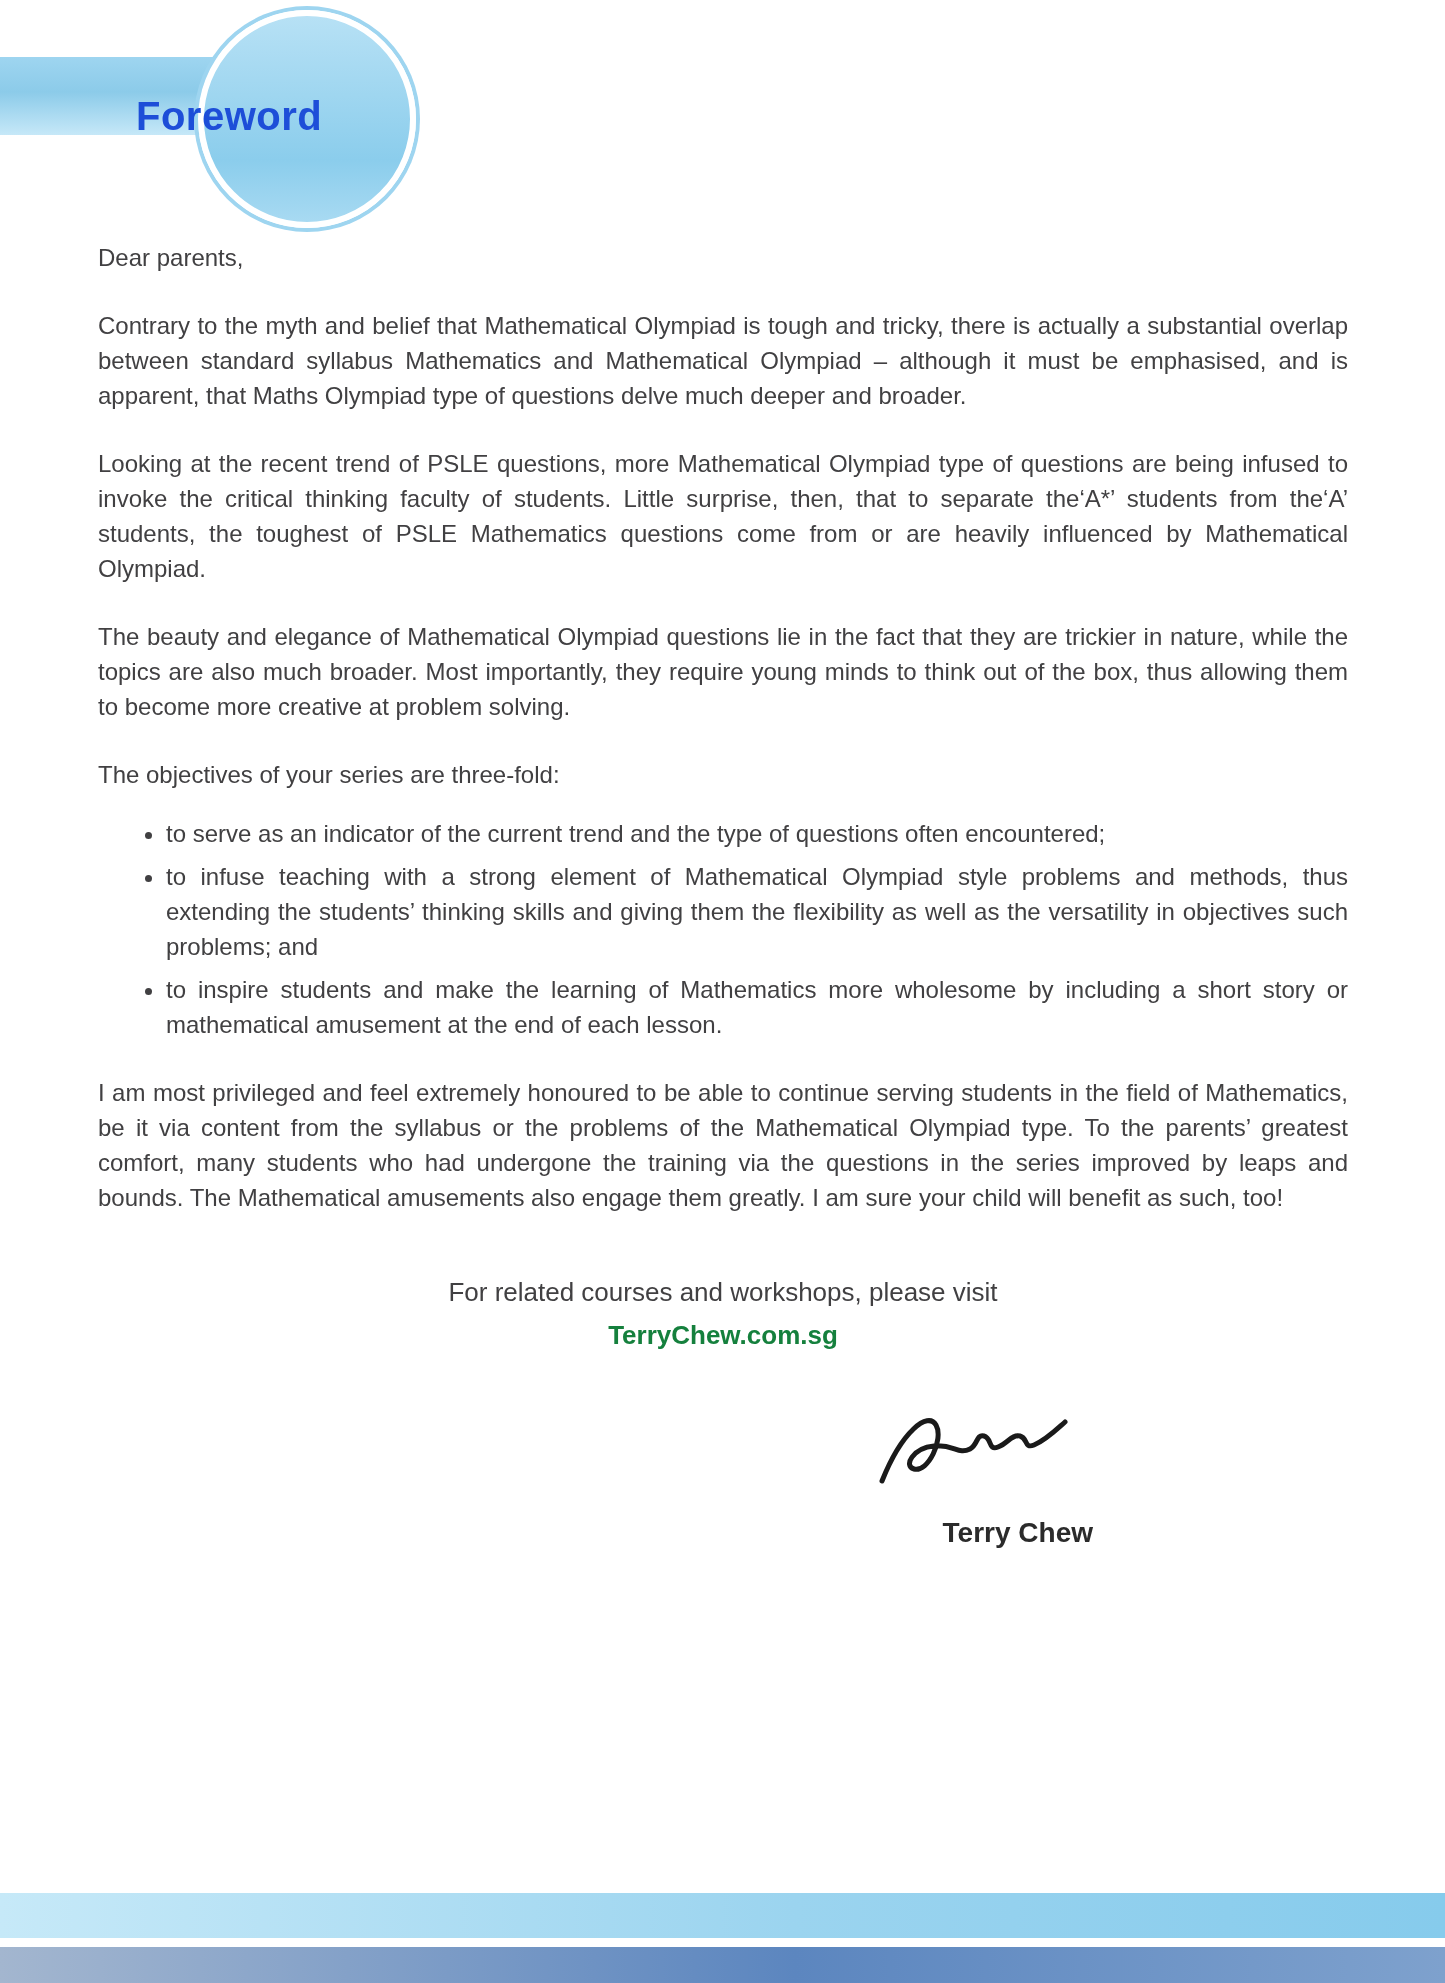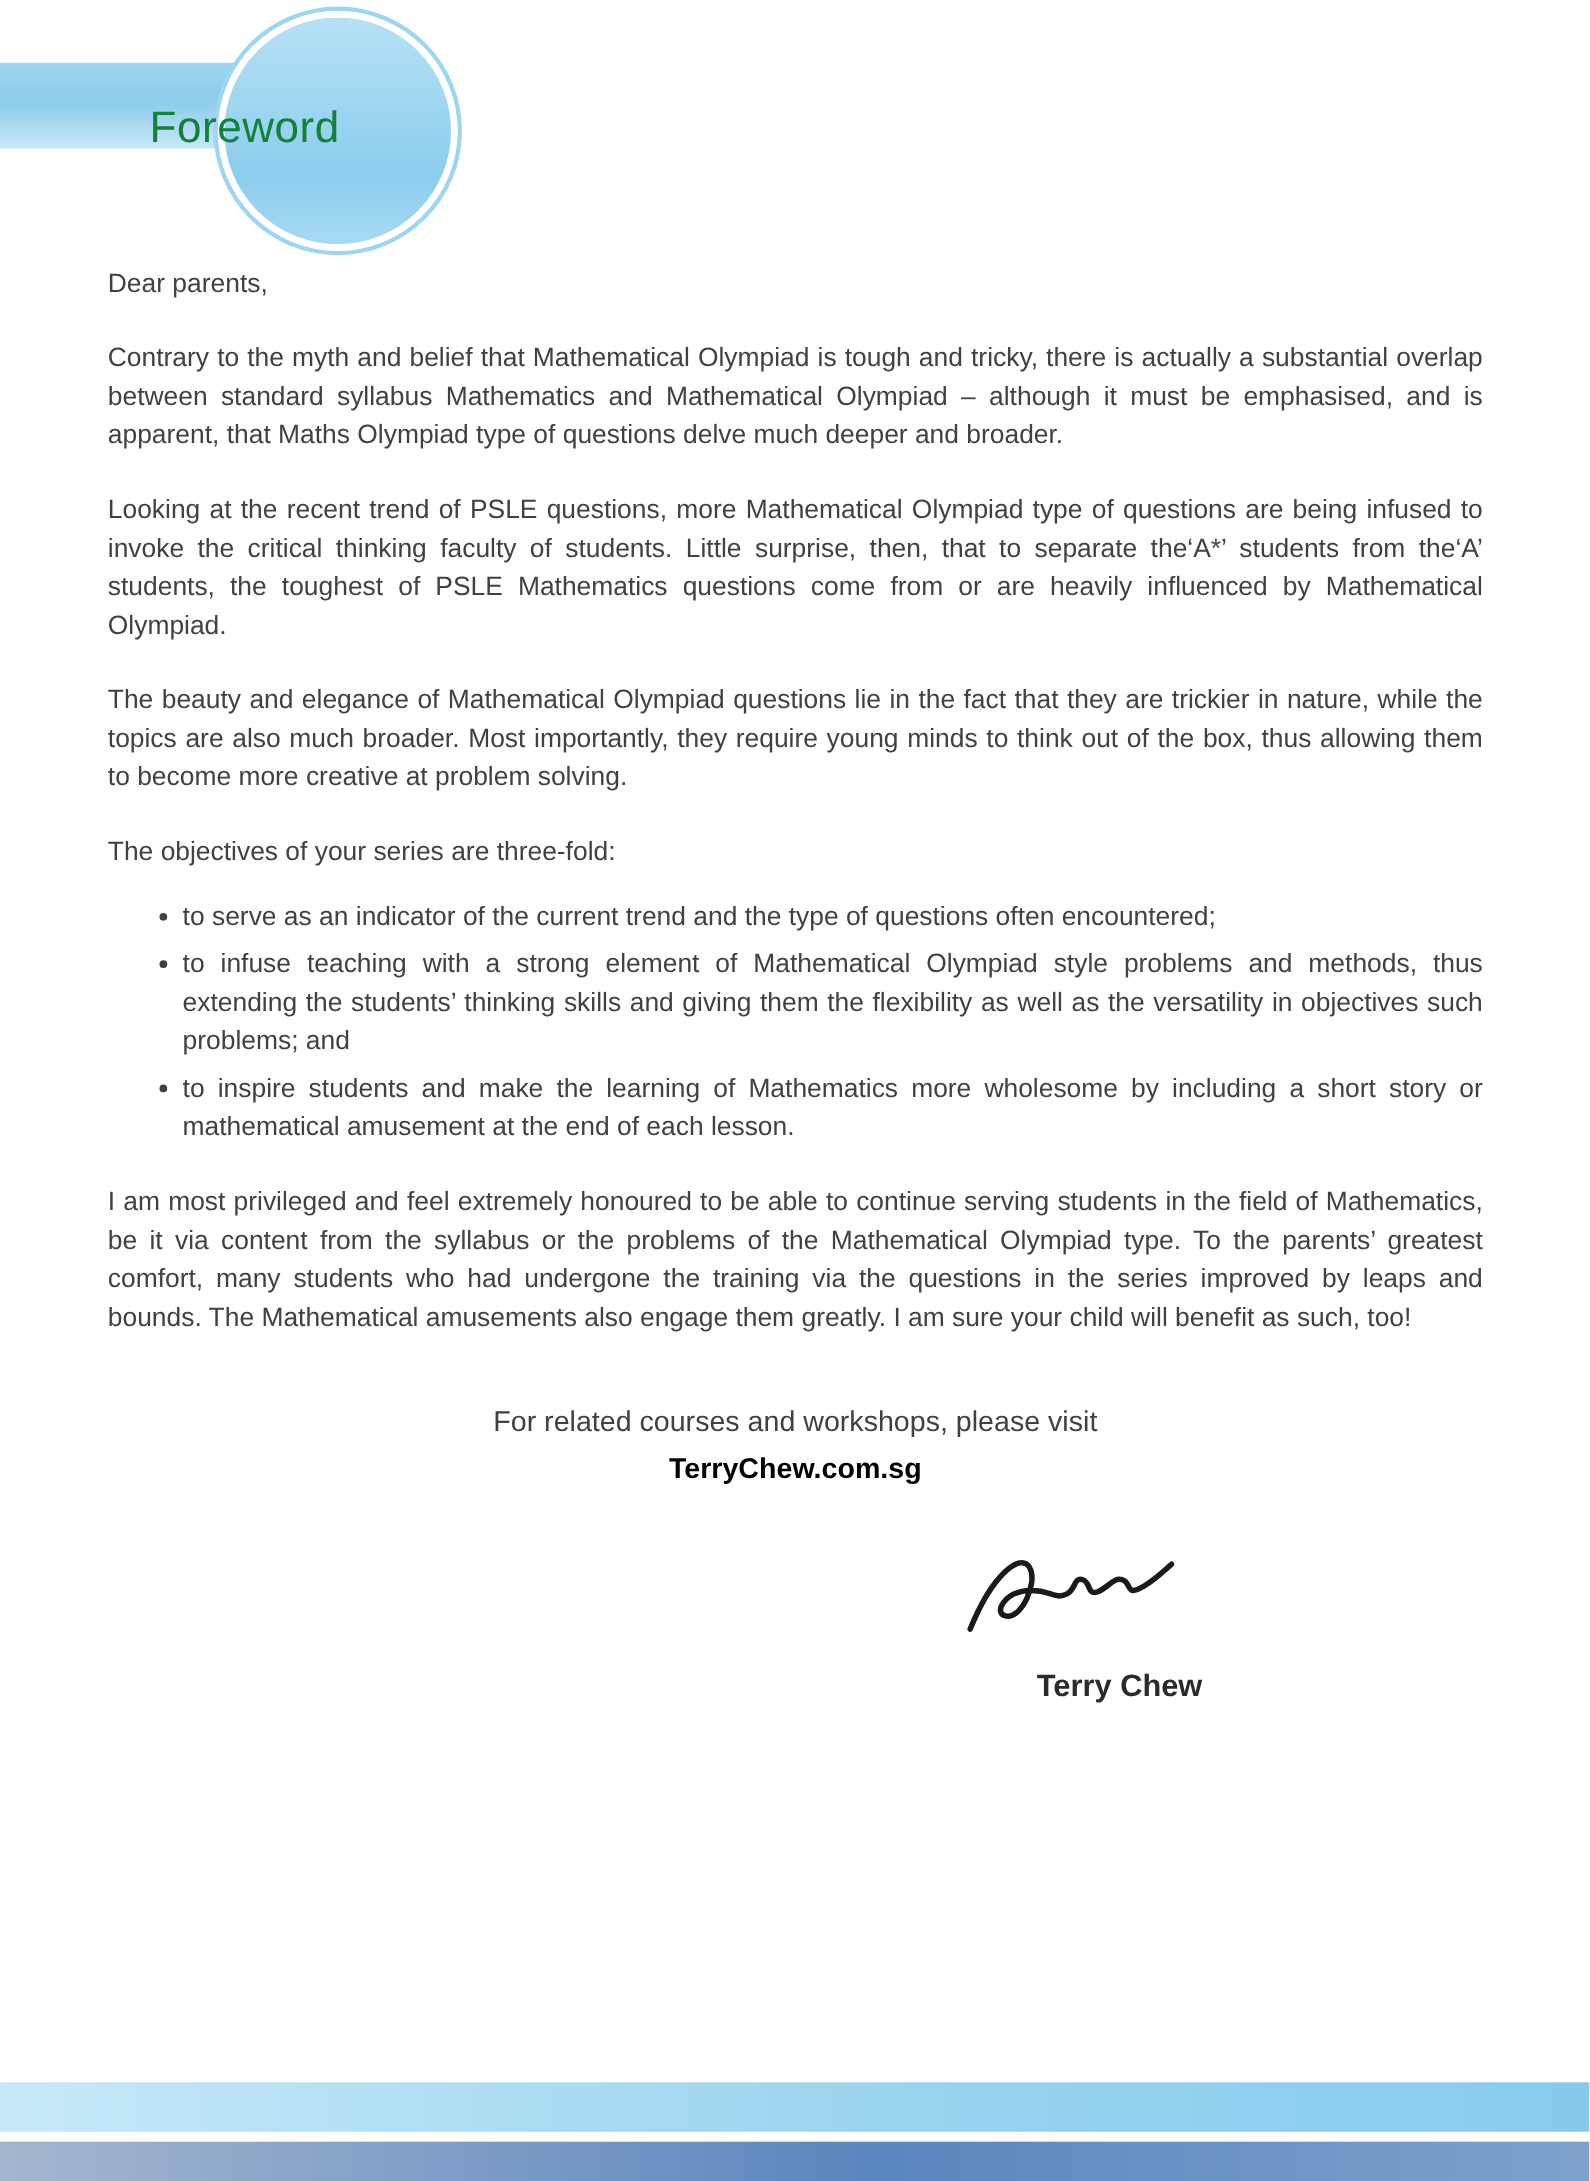--- a/index.html
+++ b/index.html
@@ -32,22 +32,22 @@
     box-sizing: border-box;
     background: linear-gradient(180deg, #b7e1f5 0%, #8bcdec 70%, #a8daf2 100%);
     border: 6px solid #ffffff;
     box-shadow: 0 0 0 4px #9ed5f0;
     z-index: 2;
   }
   .header-title {
     position: absolute;
     top: 94px; left: 136px;
     font-size: 40px;
-    font-weight: normal;
-    color: #15803d;
+    font-weight: bold;
+    color: #1d4ed8;
     letter-spacing: 0.5px;
     z-index: 3;
   }
 
   
   .content {
     position: absolute;
     top: 240px; left: 98px;
     width: 1250px;
     font-size: 24px;
@@ -71,21 +71,21 @@
   .cta {
     margin-top: 60px;
     text-align: center;
     font-size: 26px;
     color: #414042;
   }
   .cta .cta-link {
     display: block;
     margin-top: 8px;
     font-weight: bold;
-    color: #000000;
+    color: #15803d;
     text-decoration: none;
     font-size: 26px;
   }
 
   
   .signature {
     margin: 46px 255px 0 auto;
     width: 250px;
     text-align: right;
   }

